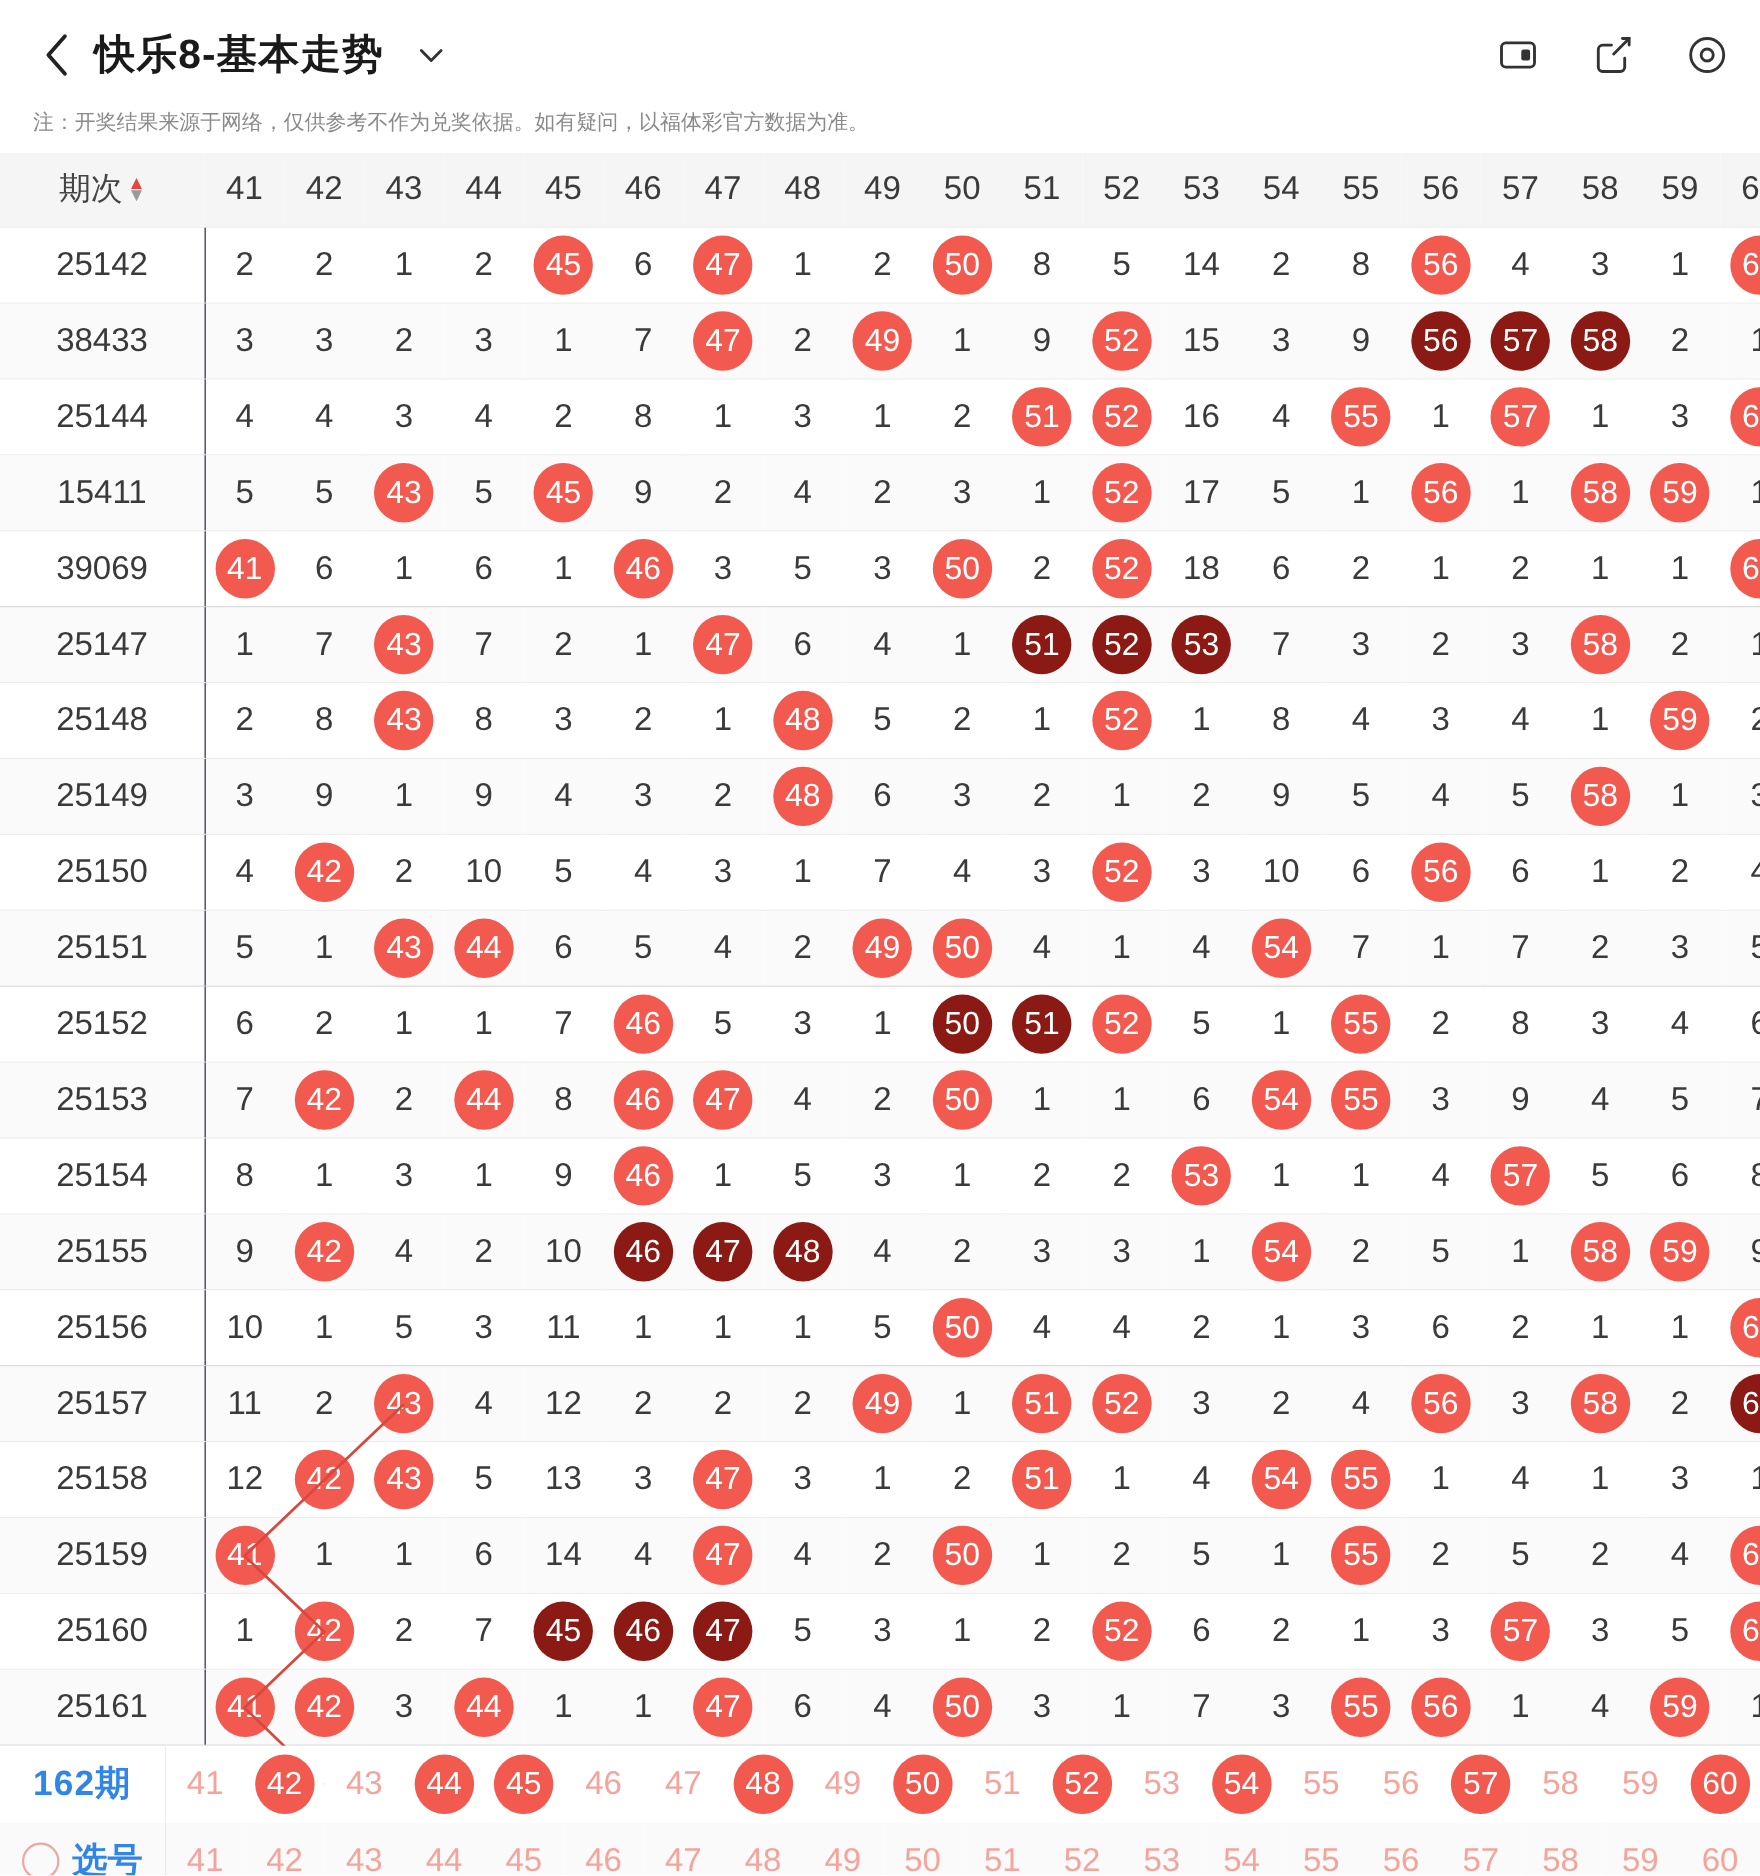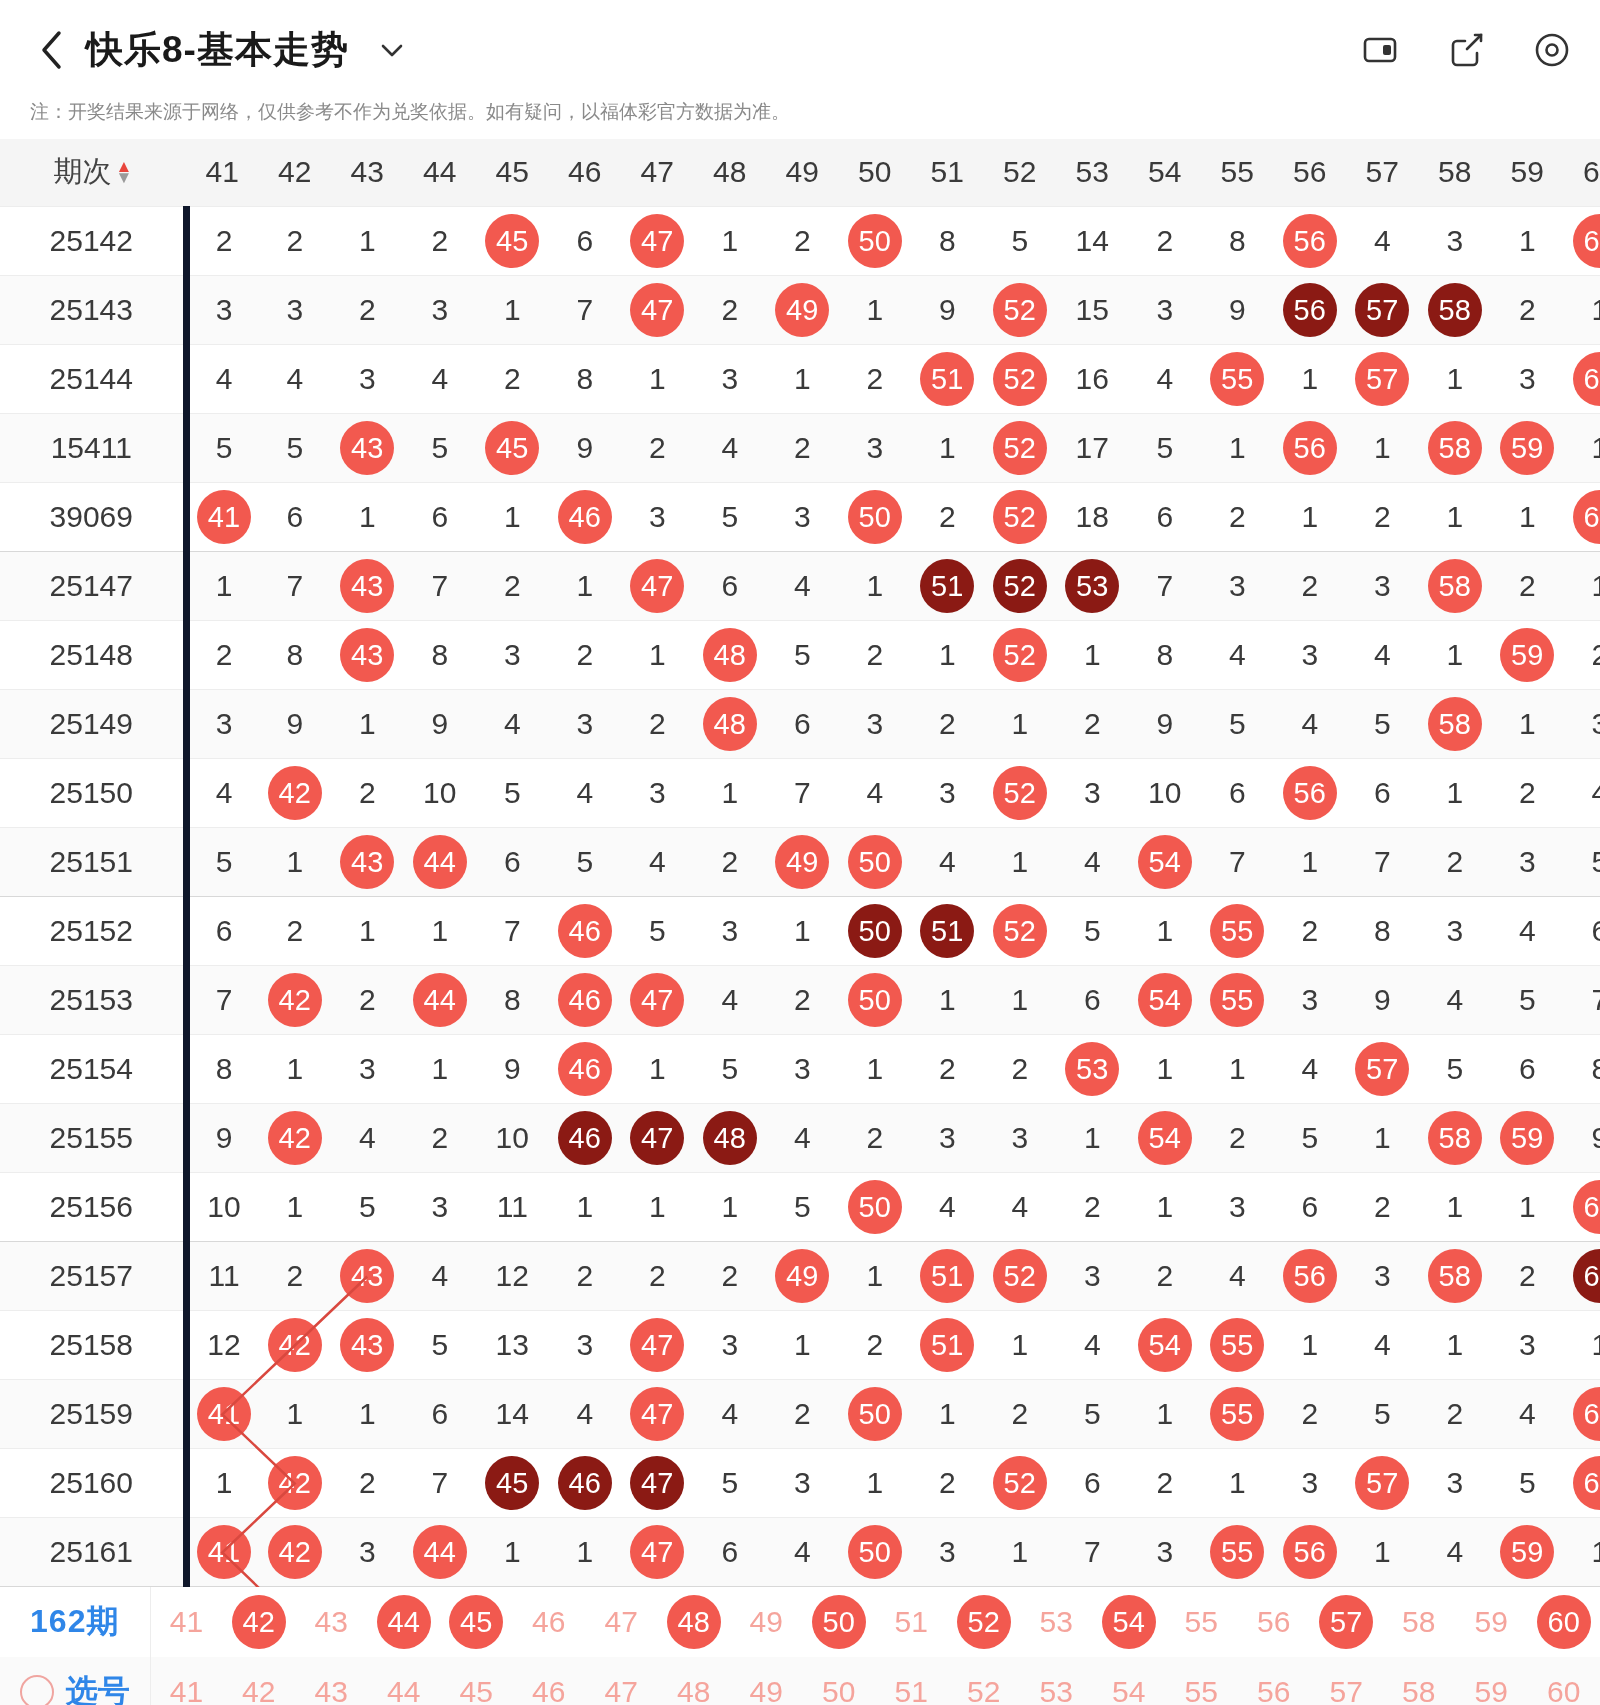--- a/index.html
+++ b/index.html
@@ -101,21 +101,21 @@
   .sortarrows { display:flex; flex-direction:column; line-height:0.7; }
   .sortarrows .up { color: #e8453c; font-size: 17px; }
   .sortarrows .down { color: #9a9a9a; font-size: 17px; }
 
   tbody tr:nth-child(odd) { background: #ffffff; }
   tbody tr:nth-child(even) { background: #fafafa; }
 
   td.period {
     font-size: 30px;
     color: #3d3d3d;
-    border-right: 7px solid #0f172a;
+    border-right: 1px solid #0f172a;
   }
   .cell-inner {
     position: relative;
     width: 100%;
     height: 68px;
     display: flex;
     align-items: center;
     justify-content: center;
   }
   .ball {
@@ -363,21 +363,21 @@
                 <span>1</span>
               </div>
             </td>
             <td class="num-col">
               <div class="cell-inner">
                 <span class="ball light">60</span>
               </div>
             </td>
           </tr>
           <tr>
-            <td class="period">25143</td>
+            <td class="period">38433</td>
             <td class="num-col">
               <div class="cell-inner">
                 <span>3</span>
               </div>
             </td>
             <td class="num-col">
               <div class="cell-inner">
                 <span>3</span>
               </div>
             </td>

